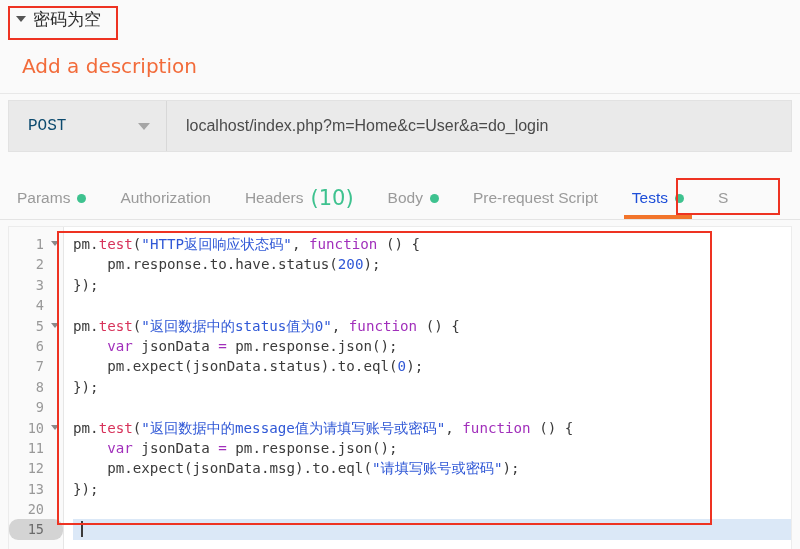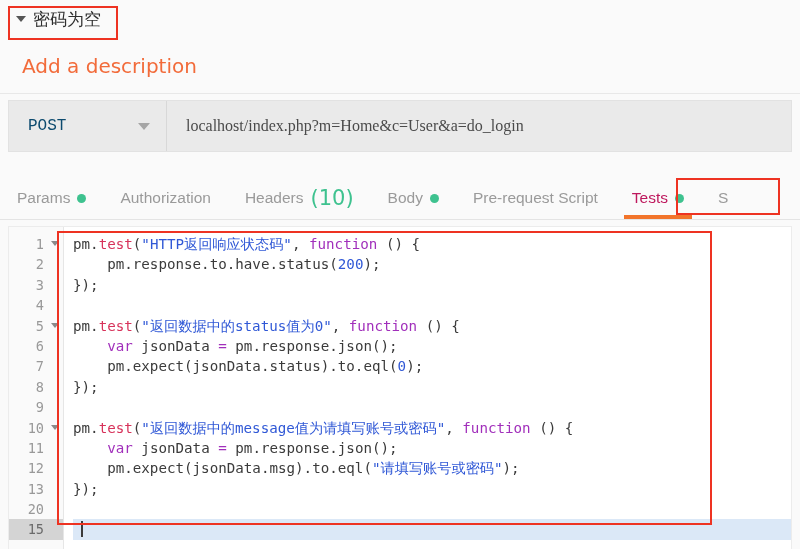--- a/index.html
+++ b/index.html
@@ -77,38 +77,38 @@
     border-left: 6px solid transparent;
     border-right: 6px solid transparent;
     border-top: 7px solid #a6a6a6;
   }
   .url-field {
     flex: 1 1 auto; display: flex; align-items: center;
     padding-left: 19px; background: #eaeaea; cursor: text;
   }
   .url-text {
     font-size: 16px; color: #4b4b4b; white-space: nowrap;
-    font-family: Liberation Serif, serif;
+    font-family: Liberation Sans, sans-serif;
   }
 
   
   .tabs {
     position: absolute; left: 0; top: 177px; width: 800px; height: 42px;
     display: flex; align-items: center;
   }
   .tab {
     position: relative; height: 42px;
     display: flex; align-items: center; gap: 7px;
     padding: 0 17px; cursor: pointer; white-space: nowrap;
   }
   .tab-label {
     font-size: 15.5px; color: #9a9a9a;
     font-family: Liberation Sans, sans-serif;
   }
-  .tab.active .tab-label { color: #be185d; }
+  .tab.active .tab-label { color: #1d4ed8; }
   .tab-dot {
     width: 9px; height: 9px; border-radius: 50%; background: #3ec28f;
     flex: 0 0 auto; display: inline-block;
   }
   .tab-count {
     font-size: 21px; color: #3ec28f;
     font-family: "DejaVu Sans", "Liberation Sans", sans-serif;
   }
   .tab .underline {
     position: absolute; left: 9px; right: 9px; bottom: 0;
@@ -147,21 +147,21 @@
     font-size: 14.2px;
     white-space: pre;
   }
   .gnum {
     position: relative; height: 20.4px; line-height: 20.4px;
     font-family: "DejaVu Sans Mono", "Liberation Mono", monospace;
     font-size: 13.6px; color: #999999;
     text-align: right;
     padding-right: 19px;
   }
-  .gnum.active { background: #d4d4d4; color: #6a6a6a; }
+  .gnum.active { background: #d4d4d4; color: #6a6a6a; border-radius: 9px; }
   .gnum .fold {
     position: absolute; right: 4px; top: 7px;
     width: 0; height: 0;
     border-left: 4px solid transparent;
     border-right: 4px solid transparent;
     border-top: 5px solid #8a8a8a;
   }
   .line.active-line {
     background: #dbe8f7;
   }

